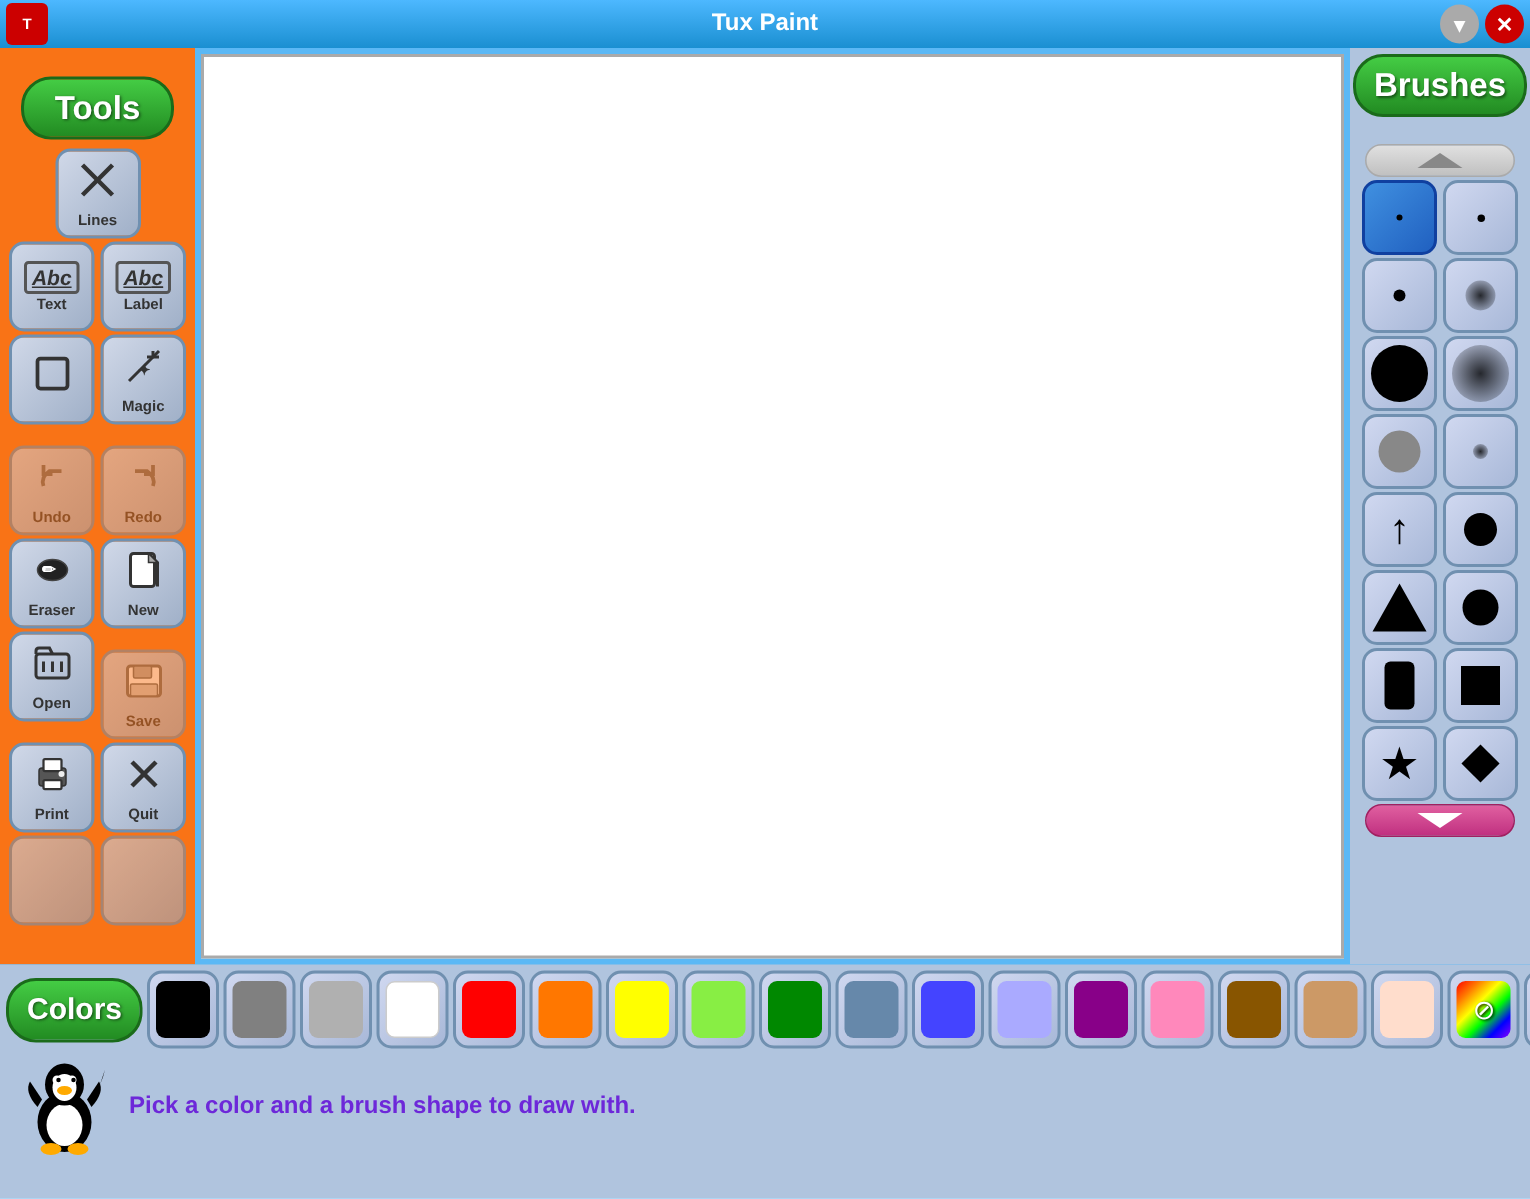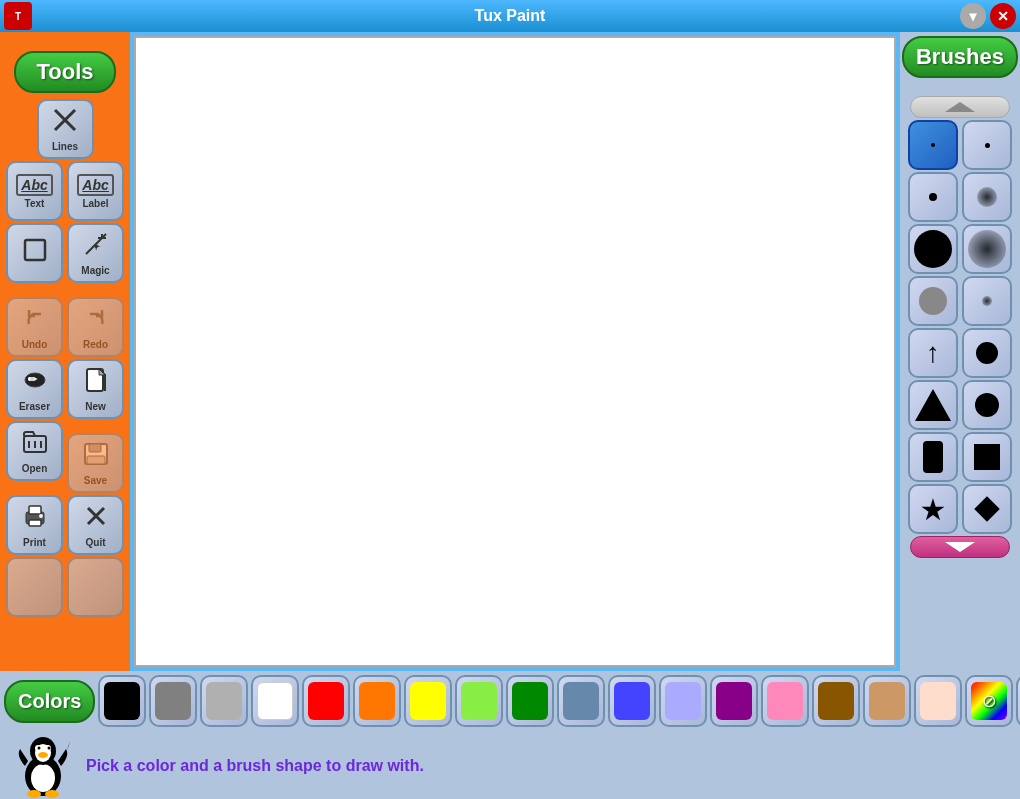--- a/index.html
+++ b/index.html
@@ -199,21 +199,21 @@
       align-items: center;
       justify-content: center;
       cursor: pointer;
       border: 1px solid #a02060;
       font-size: 12px;
       color: white;
     }
 
     
     #bottom-bar {
-      height: 128px;
+      height: 156px;
       background: #b0c4de;
       display: flex;
       flex-direction: column;
     }
 
     #color-bar {
       display: flex;
       align-items: center;
       padding: 4px;
       gap: 3px;

